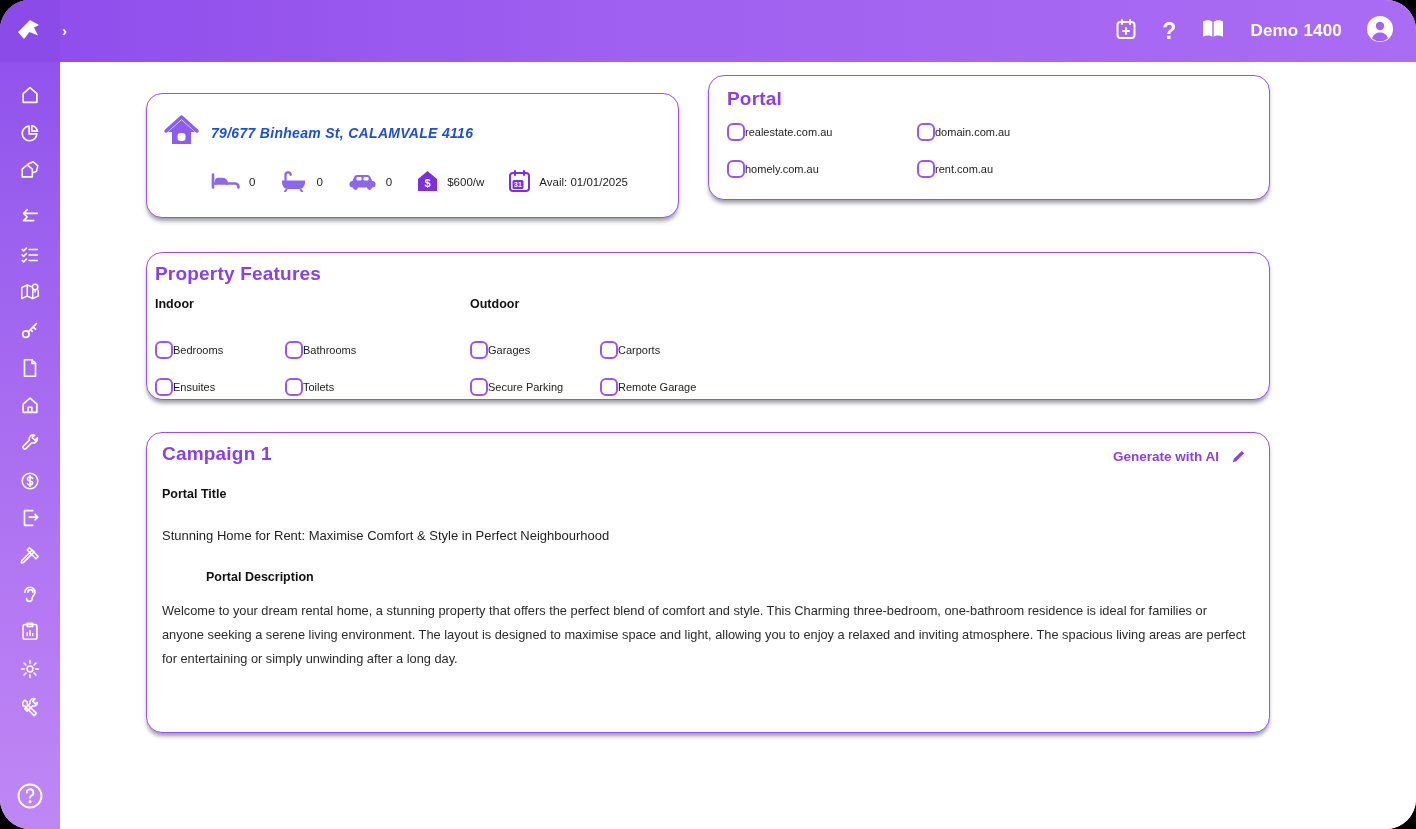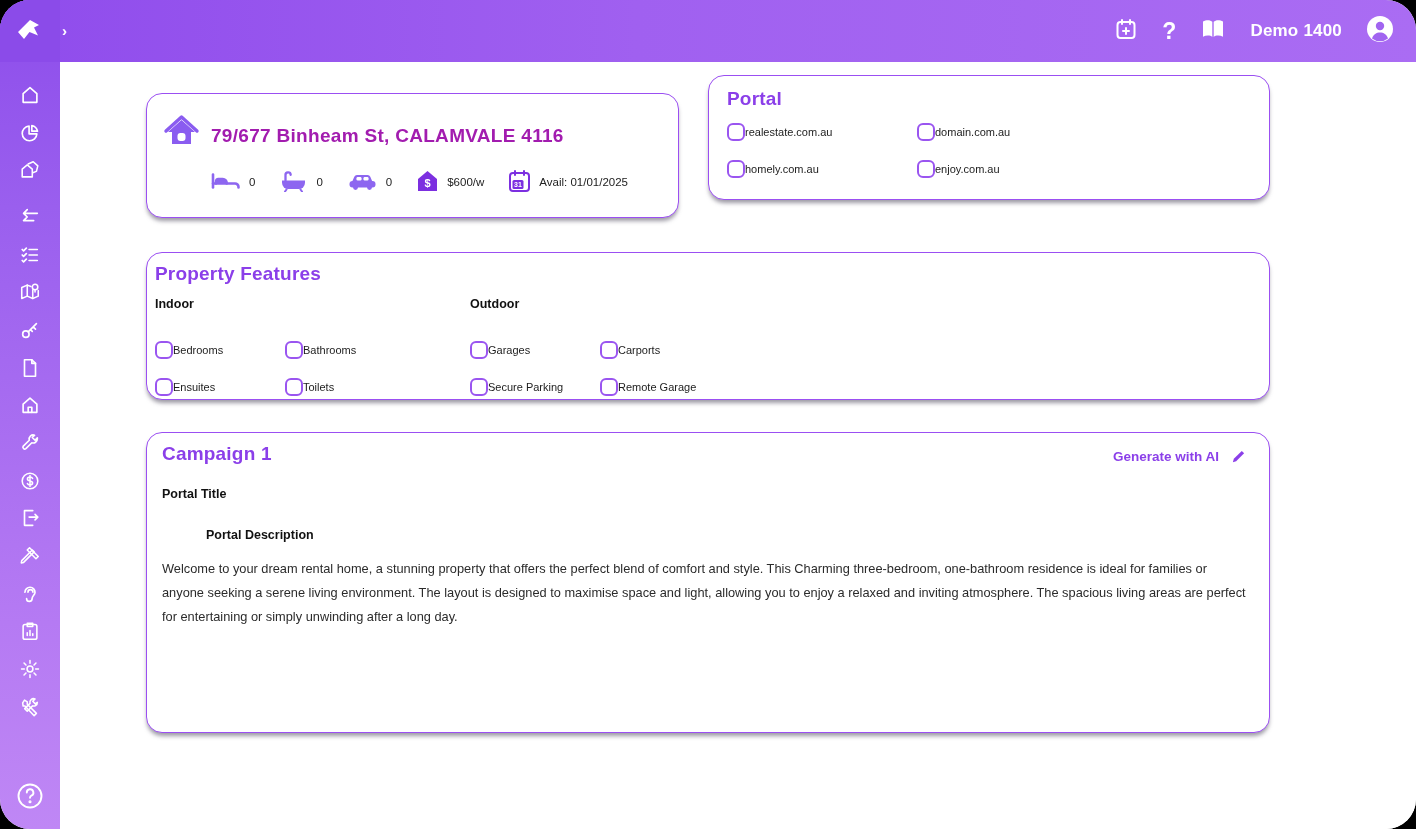--- a/index.html
+++ b/index.html
@@ -34,22 +34,22 @@
   
   .content { position:absolute; left:60px; top:62px; right:0; bottom:0;
              background:#fff; border-top-left-radius:14px; }
   .card { position:absolute; background:#fff; border:1.5px solid #9b4ff2;
           border-radius:16px; box-shadow:0 4px 4px -1px rgba(75,70,90,.55); }
   .card-title { font-size:19px; font-weight:700; color:#8b3fe9; letter-spacing:.2px; }
 
   
   .property-card { left:86px; top:31px; width:533px; height:125px; }
   .prop-house-icon { position:absolute; left:16px; top:18px; }
-  .prop-address { position:absolute; left:64px; top:31px; font-size:19px;
-                  font-weight:700; color:#a21caf; letter-spacing:.3px; }
+  .prop-address { position:absolute; left:64px; top:31px; font-size:14px;
+                  font-weight:700; color:#1d4ed8; letter-spacing:.3px;font-style:italic; }
   .stats-row { position:absolute; left:64px; top:76px; display:flex;
                align-items:center; gap:25px; }
   .stat { display:flex; align-items:center; gap:9px; font-size:11.5px; color:#222; }
 
   
   .portal-card { left:648px; top:13px; width:562px; height:125px; padding:12px 18px; }
   .portal-grid { margin-top:13px; display:grid; grid-template-columns:repeat(2,190px);
                  row-gap:19px; }
   .check-opt { display:flex; align-items:center; }
   .checkbox { width:18px; height:18px; border:2px solid #9a55f0; border-radius:6px;
@@ -347,21 +347,21 @@
         <div class="check-opt">
           <div class="checkbox"></div>
           <div class="check-label">domain.com.au</div>
         </div>
         <div class="check-opt">
           <div class="checkbox"></div>
           <div class="check-label">homely.com.au</div>
         </div>
         <div class="check-opt">
           <div class="checkbox"></div>
-          <div class="check-label">enjoy.com.au</div>
+          <div class="check-label">rent.com.au</div>
         </div>
       </div>
     </div>
 
     <div class="card features-card">
       <div class="card-title">Property Features</div>
       <div class="feature-groups">
         <div class="feature-group indoor">
           <div class="group-heading">Indoor</div>
           <div class="feature-grid">
@@ -411,18 +411,19 @@
       <div class="campaign-head">
         <div class="card-title">Campaign 1</div>
         <div class="generate-ai">
           <span>Generate with AI</span>
           <svg width="15" height="15" viewBox="0 0 16 16">
             <path d="M2 14l1-3.5L11.5 2 14 4.5 5.5 13z" fill="#8b3fe9"></path>
           </svg>
         </div>
       </div>
       <div class="field-label portal-title-label">Portal Title</div>
+      <div class="portal-title-value">Stunning Home for Rent: Maximise Comfort &amp; Style in Perfect Neighbourhood</div>
       <div class="field-label portal-desc-label">Portal Description</div>
       <div class="portal-desc-value">Welcome to your dream rental home, a stunning property that offers the perfect blend of comfort and style. This Charming three-bedroom, one-bathroom residence is ideal for families or anyone seeking a serene living environment. The layout is designed to maximise space and light, allowing you to enjoy a relaxed and inviting atmosphere. The spacious living areas are perfect for entertaining or simply unwinding after a long day.</div>
     </div>
 
   </div>
 </div>
 
 </body></html>

